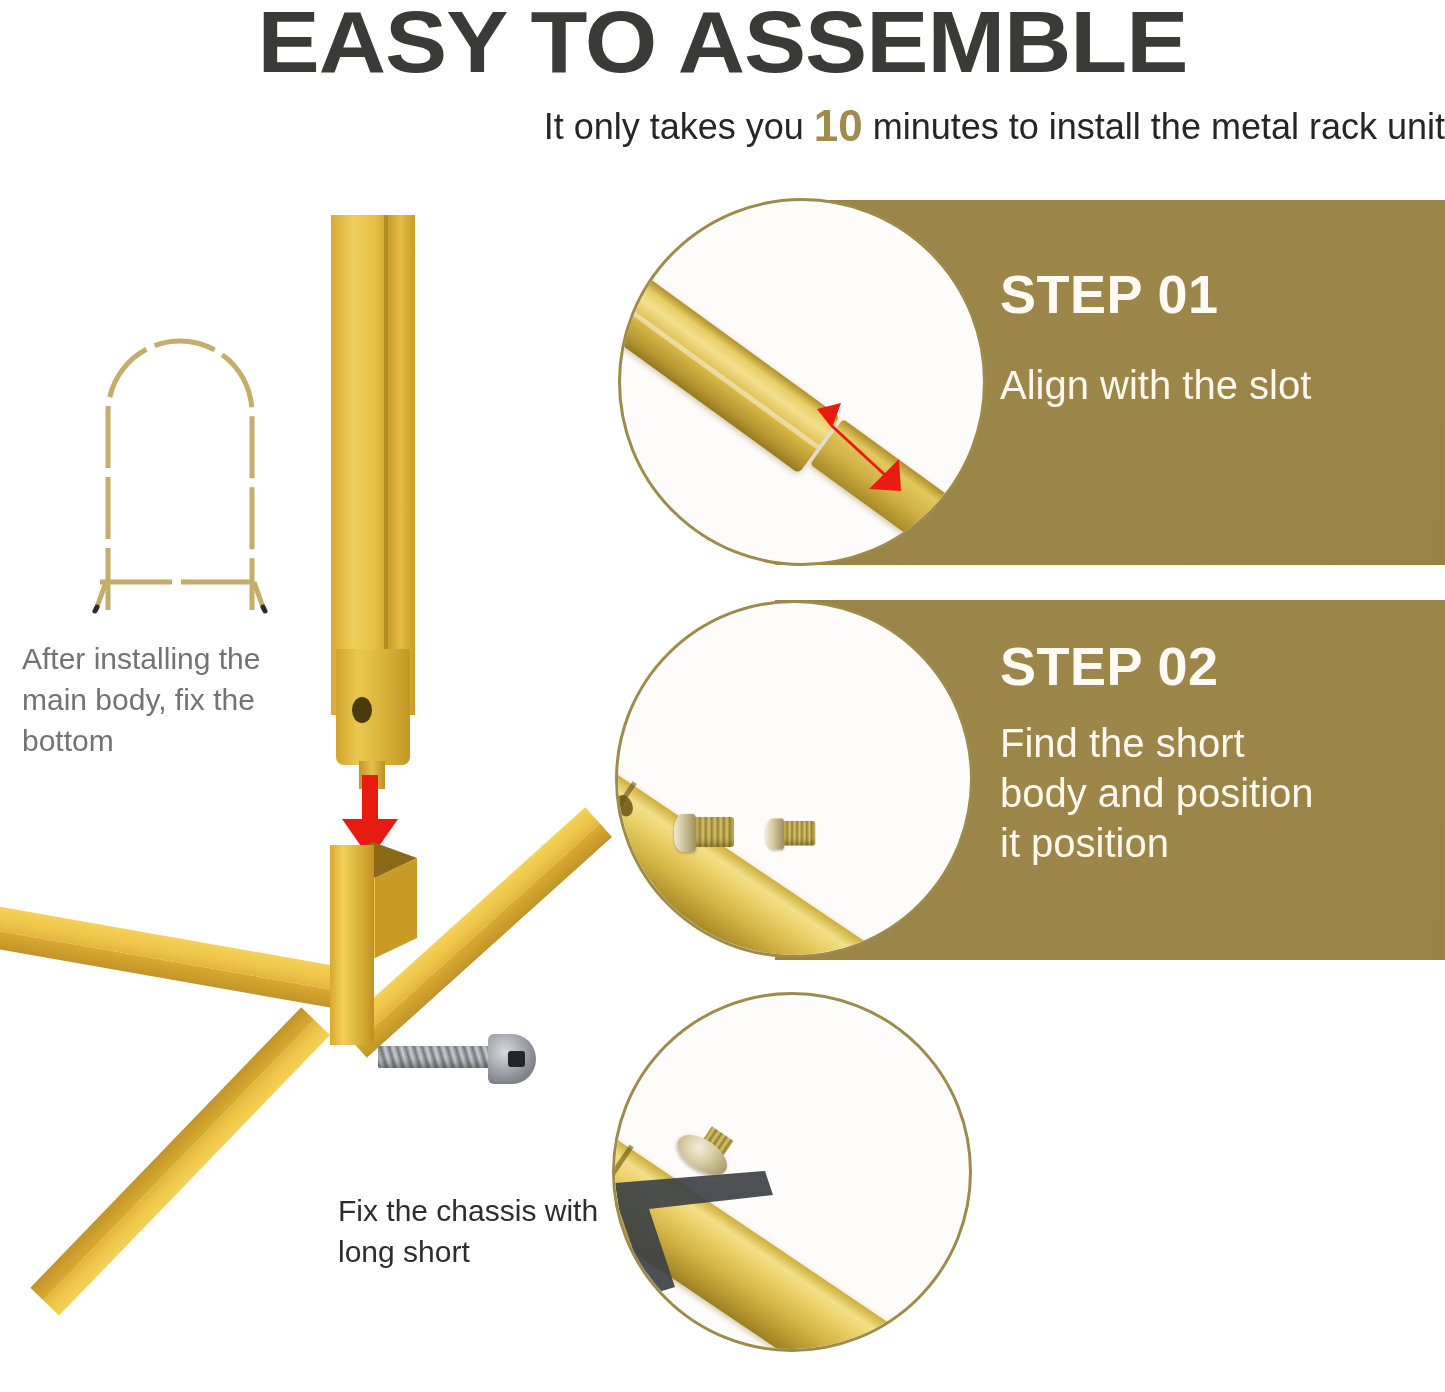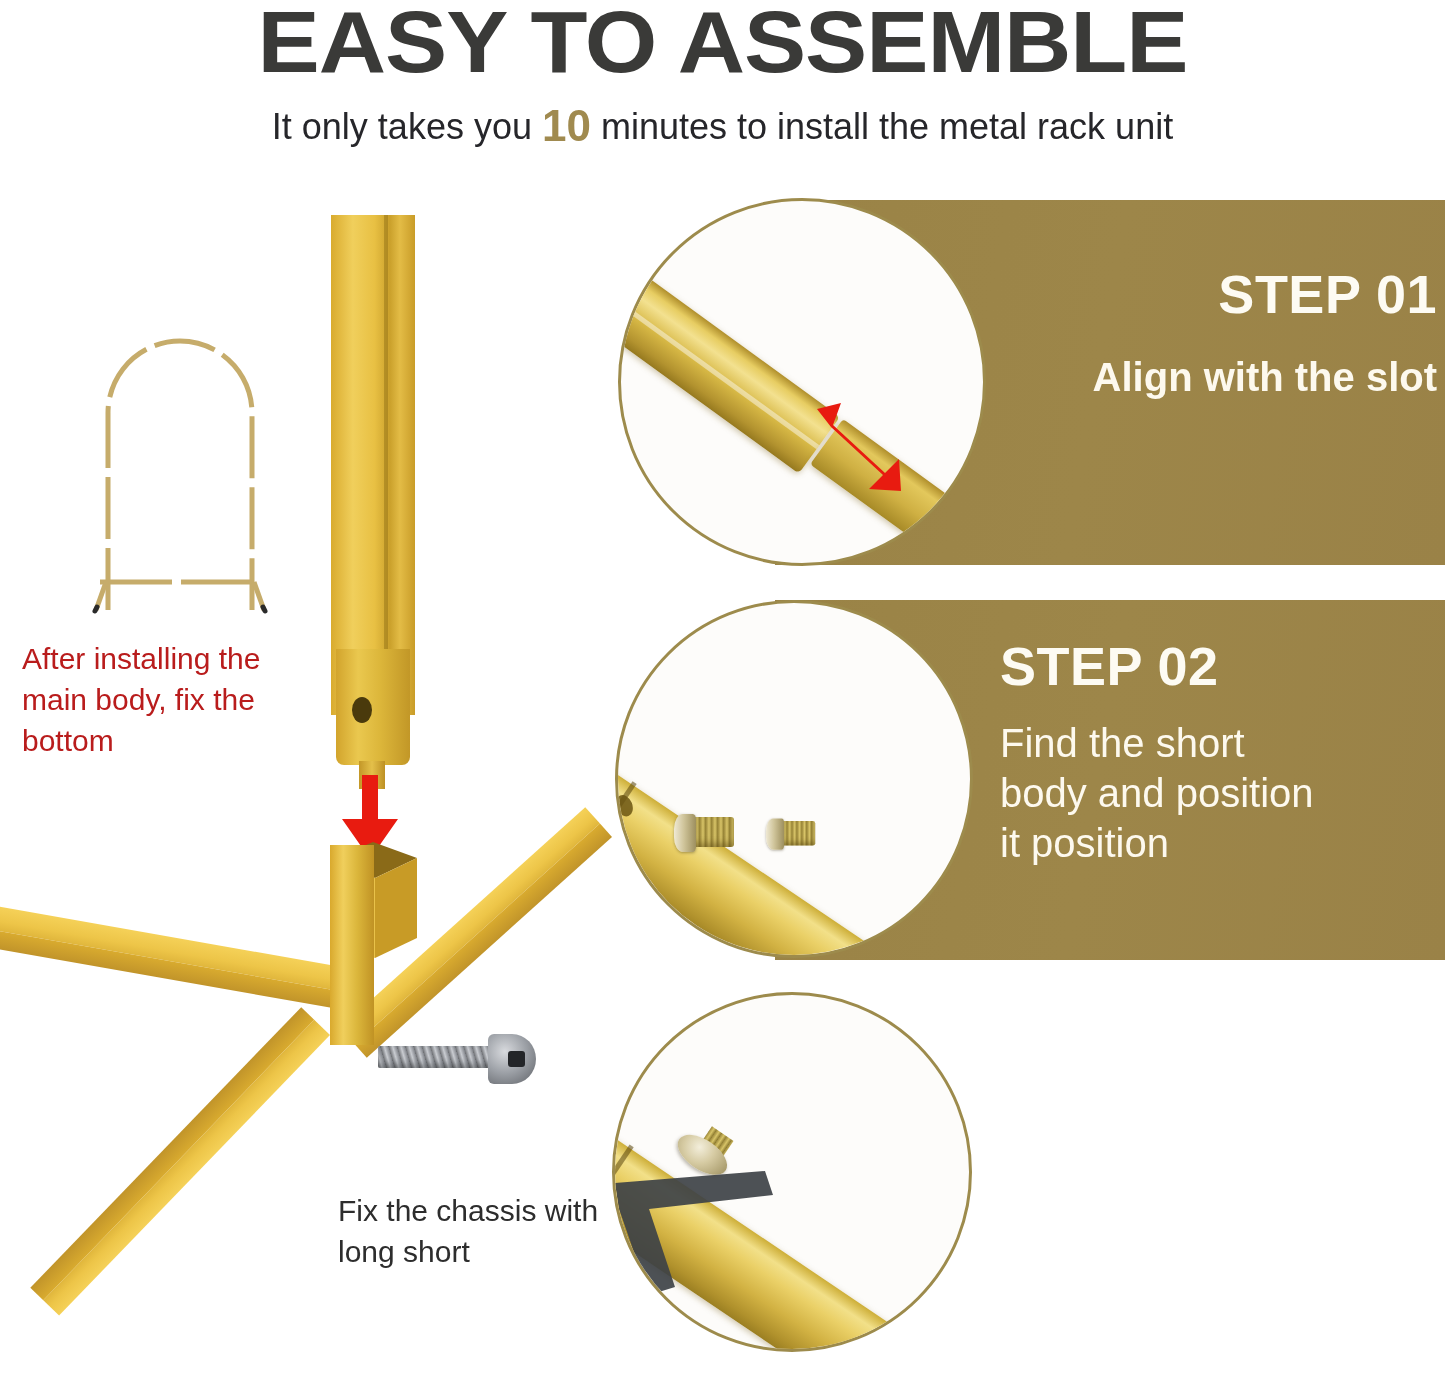--- a/index.html
+++ b/index.html
@@ -13,44 +13,44 @@
 
   
   .header{position:absolute;left:0;top:0;width:1235px;height:175px;}
   .title{
     position:absolute;left:0;top:-4px;width:1445px;text-align:center;
     font-size:88px;line-height:92px;font-weight:bold;color:#3a3a38;
     letter-spacing:-1px;transform:scaleX(1.06);transform-origin:50% 50%;
     white-space:nowrap;
   }
   .subtitle{
-    position:absolute;left:0;top:104px;width:1445px;text-align:center;
+    position:absolute;left:0;top:104px;width:1445px;text-align:right;
     font-size:36px;line-height:44px;color:#26262a;white-space:nowrap;
   }
   .subtitle .hl{color:#a08a4f;font-weight:bold;font-size:44px;vertical-align:-2px;}
 
   
   .panel{
     position:absolute;left:775px;width:670px;
     background:linear-gradient(100deg,#9a8346 0%,#9d8649 48%,#9a8247 100%);
     overflow:visible;
   }
-  .panel-1{top:200px;height:365px;text-align:right;}
+  .panel-1{top:200px;height:365px;}
   .panel-2{top:600px;height:360px;}
   .panel-3{top:990px;height:362px;}
   .panel .txt{position:absolute;left:225px;right:8px;}
   .step-label{
     font-size:54px;line-height:56px;font-weight:bold;color:#fdfbf3;
     letter-spacing:.5px;white-space:nowrap;
   }
   .step-desc{
     font-size:40px;line-height:50px;color:#fdf9ee;
   }
   .p1 .txt{top:66px;}
-  .p1 .step-desc{margin-top:30px;font-weight:bold;}
+  .p1 .step-desc{margin-top:38px;}
   .p2 .txt{top:38px;}
   .p2 .step-desc{margin-top:24px;}
   .p3 .txt{top:52px;}
   .p3 .step-desc{margin-top:14px;}
   .p3 .step-desc{font-size:39px;}
 
   
   .bubble{
     position:absolute;border-radius:50%;
     border:3px solid #9d8b4c;background:#fdfcfa;overflow:hidden;
@@ -133,21 +133,21 @@
     position:absolute;left:-14px;top:14px;width:56px;height:30px;border-radius:50%;
     background:radial-gradient(circle at 38% 34%,#f3eedb 0%,#d6cba3 40%,#9c8e5d 100%);
     box-shadow:0 2px 4px rgba(60,50,20,.35);
   }
   .wrench{position:absolute;left:0px;top:170px;width:190px;height:130px;}
 
   
   .arch{position:absolute;left:70px;top:310px;width:220px;height:310px;}
   .arch-note{
     position:absolute;left:22px;top:638px;width:290px;
-    font-size:30px;line-height:41px;color:#b91c1c;
+    font-size:30px;line-height:41px;color:#737373;
   }
   .chassis-note{
     position:absolute;left:338px;top:1190px;width:300px;
     font-size:30px;line-height:41px;color:#2d2d2d;
   }
 
   
   .vpipe{
     position:absolute;left:331px;top:215px;width:84px;height:545px;
   }

